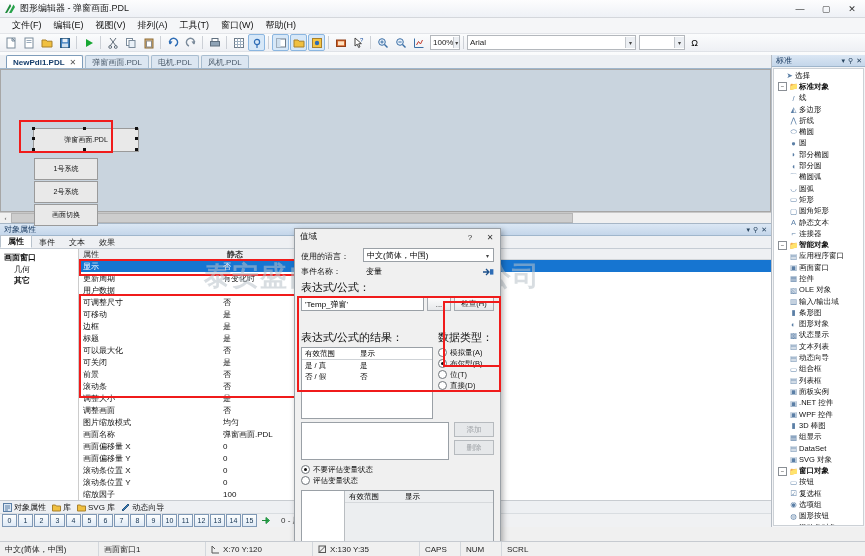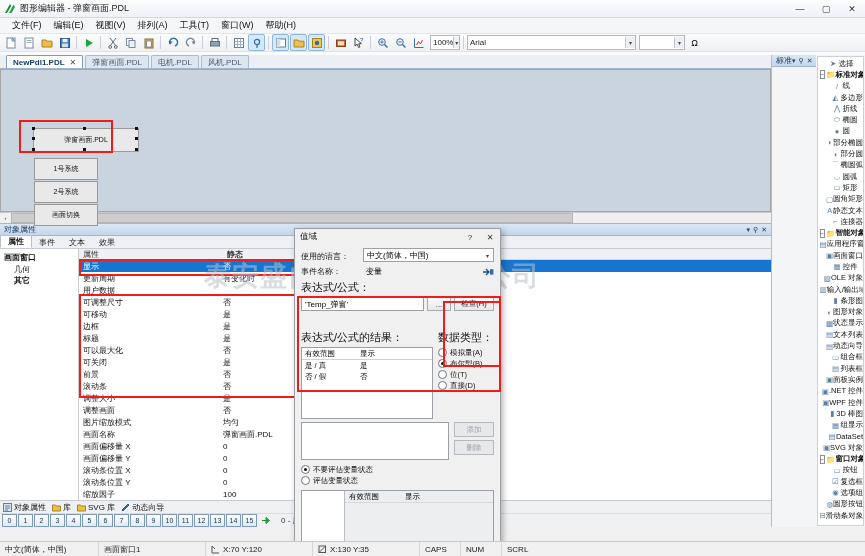--- a/index.html
+++ b/index.html
@@ -91,21 +91,21 @@
   .bottombar{height:12px;background:#eef0f3;border-top:1px solid #c8ccd1;display:flex;align-items:center;
              gap:6px;padding-left:3px;}
   .bbitem{display:flex;align-items:center;gap:2px;font-size:8px;color:#111;}
   .layerbar{height:13px;background:#f0f1f3;display:flex;align-items:center;gap:1px;padding-left:2px;
             border-top:1px solid #d9dde1;}
   .lbtn{min-width:11px;height:11px;border:1px solid #7f98b5;background:linear-gradient(#fdfefe,#dfeaf6);
         font-size:7px;display:flex;align-items:center;justify-content:center;color:#13314f;padding:0 1px;}
   .layertext{font-size:8px;color:#333;margin-left:8px;}
 
   
-  .sidebar{width:93px;background:#f4f5f7;border-left:1px solid #b5bcc4;display:flex;}
+  .sidebar{width:93px;background:#f4f5f7;border-left:1px solid #b5bcc4;display:flex;flex-direction:column;}
   .sbhead{height:11px;background:linear-gradient(#dbe7f4,#c4d6ea);display:flex;align-items:center;
           padding-left:4px;font-size:8px;color:#14365e;border-bottom:1px solid #9fb6cc;}
   .sbhead .ctrls{margin-left:auto;display:flex;gap:3px;padding-right:3px;font-size:7px;color:#28445f;}
   .sbbody{flex:1;background:#fff;overflow:hidden;margin:1px;border:1px solid #ccd1d6;padding:1px 0 0 2px;}
   .sbrow{height:11.3px;display:flex;align-items:center;font-size:7.5px;color:#111;white-space:nowrap;}
   .sbrow .ind{display:inline-block;}
   .sbico{width:11px;text-align:center;display:inline-block;}
   .expander{width:7px;height:7px;border:1px solid #8a8f95;font-size:6px;line-height:6px;text-align:center;
             display:inline-block;background:#fff;color:#333;margin-right:1px;}
   .grp{font-weight:bold;}

